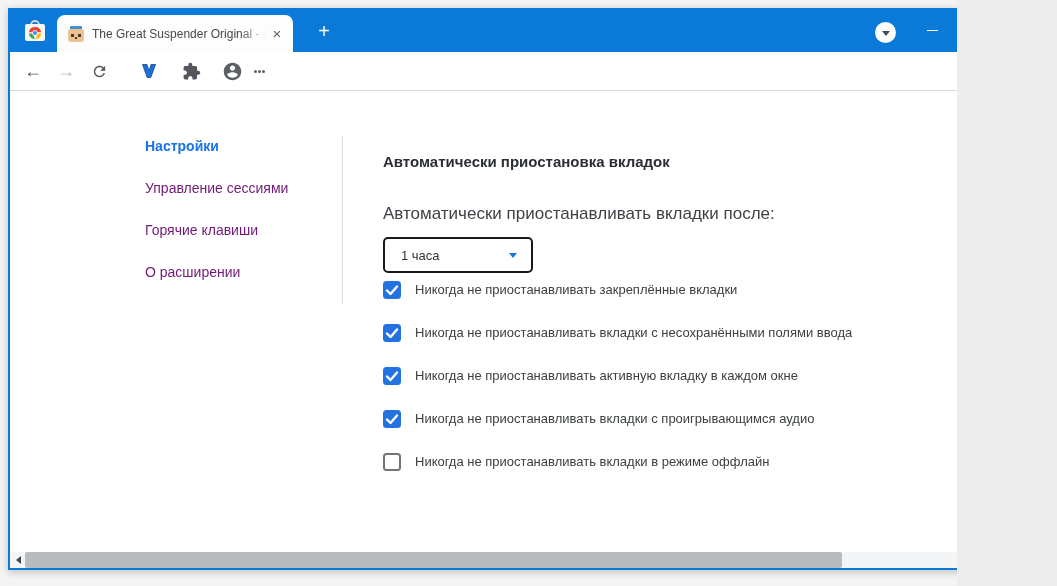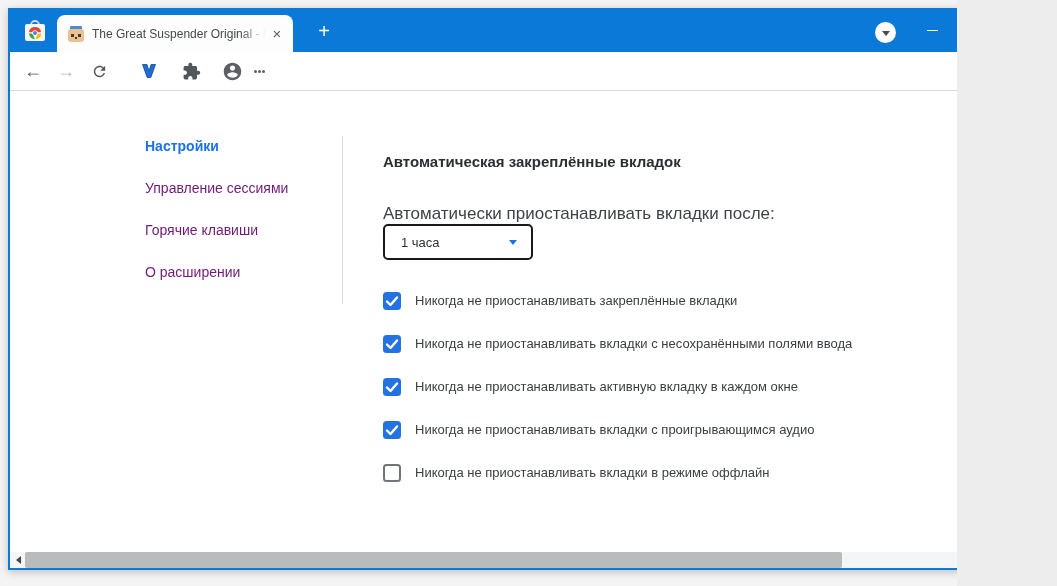--- a/index.html
+++ b/index.html
@@ -65,26 +65,26 @@
 
   
   .content{position:relative;flex:1;background:#fff;overflow:hidden;}
   .sidebar{position:absolute;left:135px;top:45px;width:198px;border-right:1px solid #dcdddf;}
   .side-item{height:42px;font-size:14px;color:#701a75;line-height:20px;cursor:pointer;}
   .side-item.active{color:var(--accent-blue);font-weight:bold;}
 
   .main{position:absolute;left:373px;top:62px;width:512px;}
   .main h1{font-size:15px;font-weight:bold;color:#2b2e33;line-height:18px;}
   .select-label{margin-top:33px;font-size:17px;color:#3f4347;}
-  .select-box{width:150px;height:36px;border:2px solid #17191c;border-radius:5px;
+  .select-box{margin-top:13px;width:150px;height:36px;border:2px solid #17191c;border-radius:5px;
     background:#fff;display:flex;align-items:center;padding:0 14px 0 16px;cursor:pointer;}
   .select-value{font-size:13px;color:#2f3237;flex:1;}
   .select-caret{width:0;height:0;border-left:4.5px solid transparent;border-right:4.5px solid transparent;
     border-top:5px solid var(--accent-blue);}
-  .checks{margin-top:28px;}
+  .checks{margin-top:4px;}
   .cbrow{max-width:488px;font-size:13px;color:#3c4043;line-height:26px;margin-bottom:17px;cursor:pointer;}
   .cb{display:inline-block;width:18px;height:18px;border-radius:3.5px;border:2px solid #70757a;
     background:#fff;vertical-align:middle;margin-right:14px;margin-top:-2px;cursor:pointer;}
   .cb svg{display:none;}
   .cb.checked{border:none;background:var(--checkbox-blue);}
   .cb.checked svg{display:block;}
 
   
   .vbar{position:absolute;right:0;top:0;bottom:16px;width:17px;background:#f4f5f6;}
   .vthumb{position:absolute;left:0;right:0;top:44px;height:138px;background:#b9bbbd;border-radius:2px;cursor:grab;}
@@ -186,21 +186,21 @@
       <div class="content">
 
         <div class="sidebar">
           <div class="side-item active">Настройки</div>
           <div class="side-item">Управление сессиями</div>
           <div class="side-item">Горячие клавиши</div>
           <div class="side-item">О расширении</div>
         </div>
 
         <div class="main">
-          <h1>Автоматическая закреплённые вкладок</h1>
+          <h1>Автоматически приостановка вкладок</h1>
           <div class="select-label">Автоматически приостанавливать вкладки после:</div>
           <div class="select-box">
             <span class="select-value">1 часа</span>
             <span class="select-caret"></span>
           </div>
 
           <div class="checks">
             <div class="cbrow">
               <span class="cb checked"><svg width="18" height="18" viewBox="0 0 18 18">
                     <polyline points="4,9.5 7.5,13 14,5.5" fill="none" stroke="#fff" stroke-width="2.4" stroke-linecap="round" stroke-linejoin="round"></polyline>

